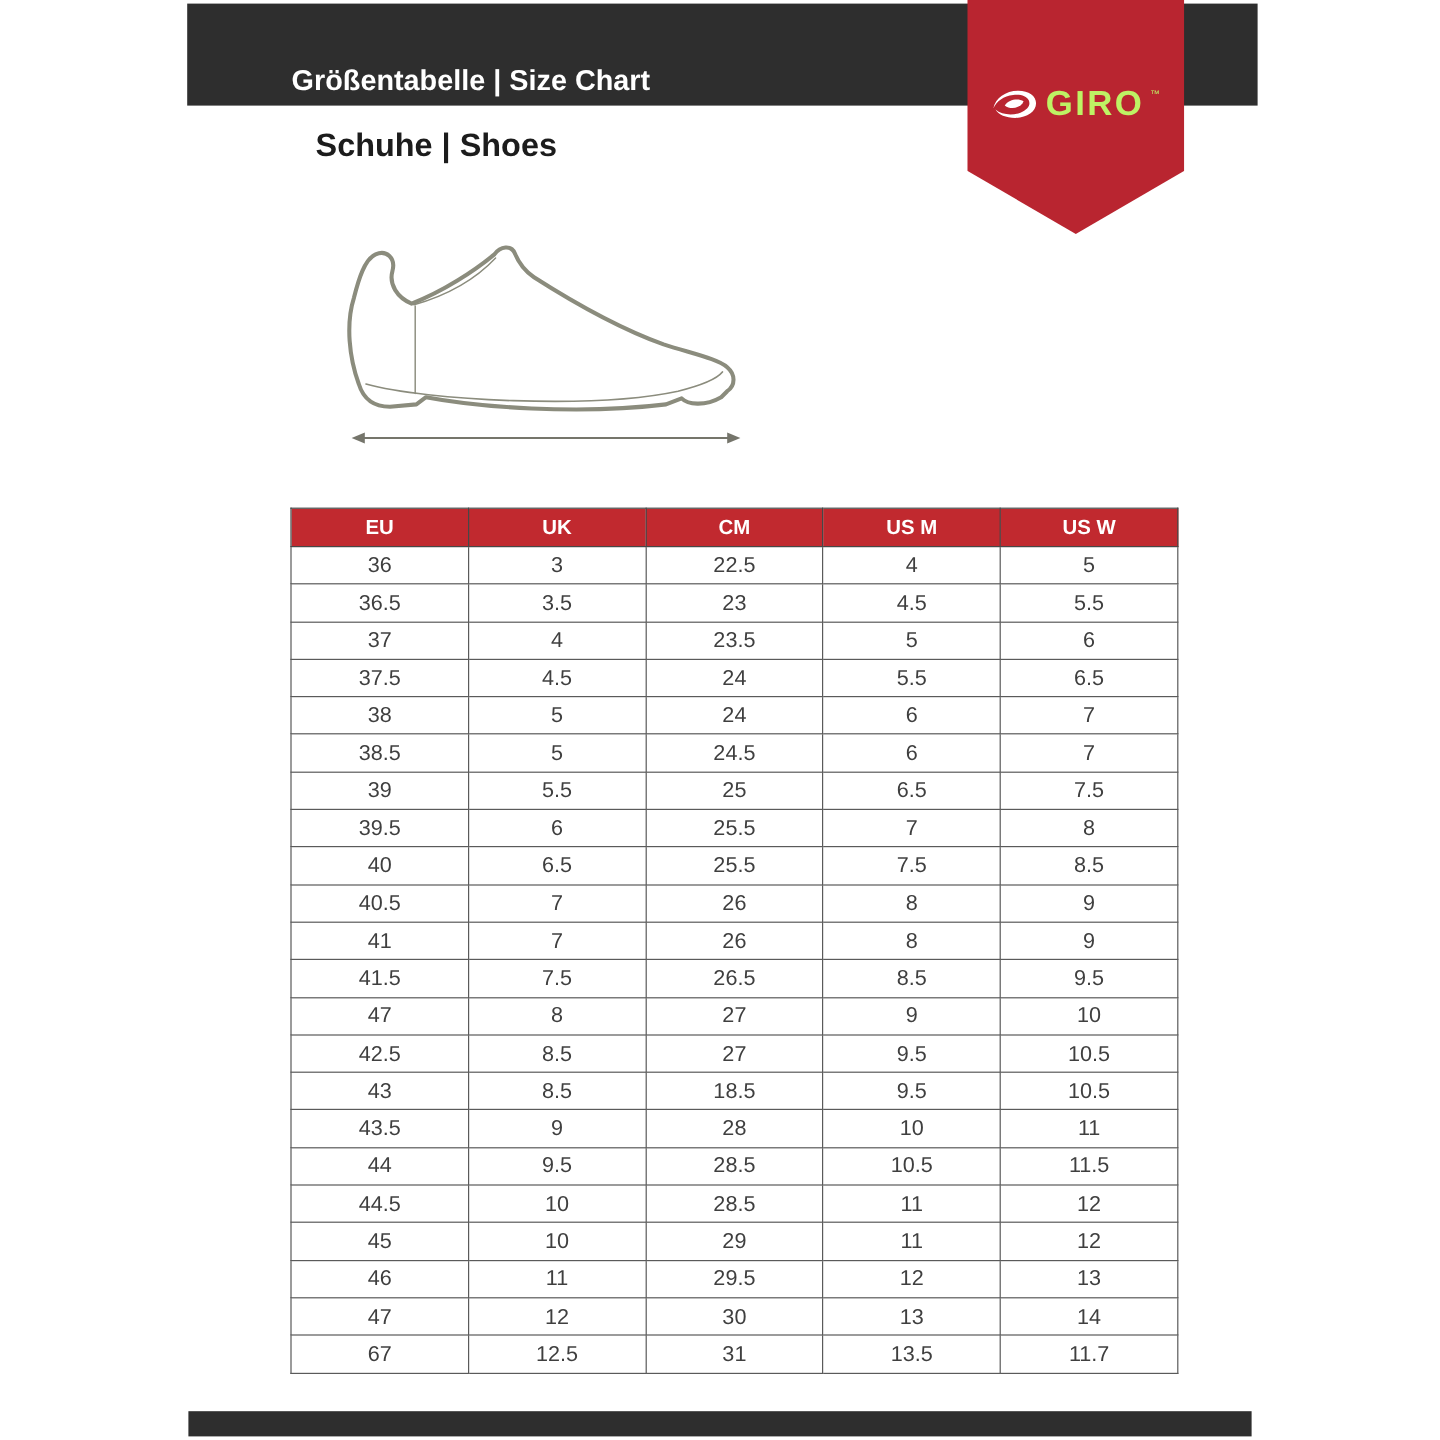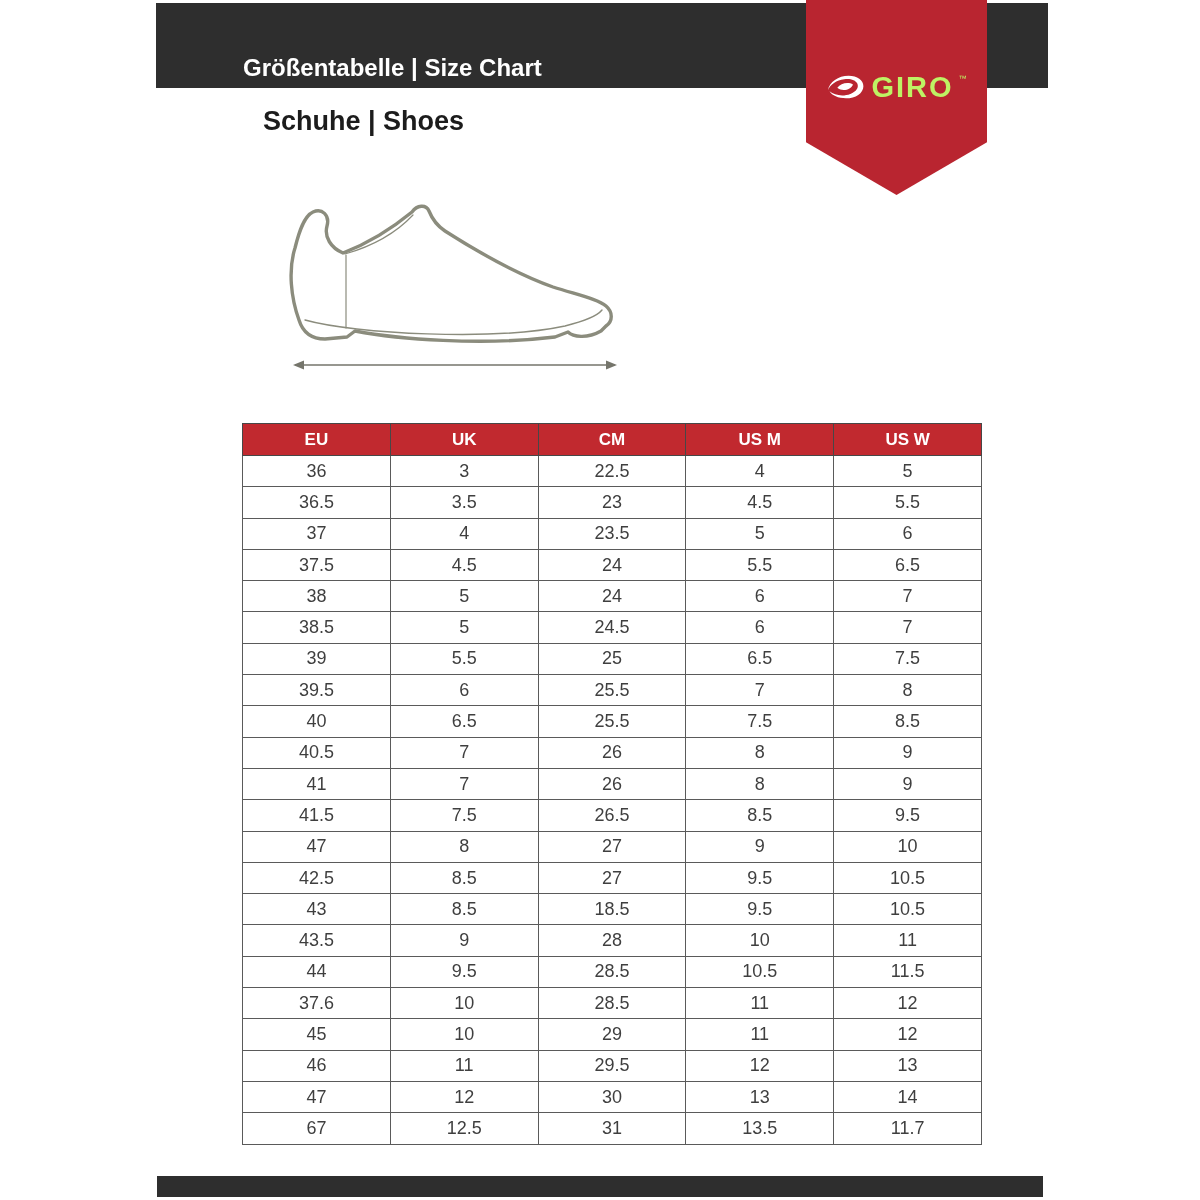--- a/index.html
+++ b/index.html
@@ -296,21 +296,21 @@
           <td>11</td>
         </tr>
         <tr>
           <td>44</td>
           <td>9.5</td>
           <td>28.5</td>
           <td>10.5</td>
           <td>11.5</td>
         </tr>
         <tr>
-          <td>37.6</td>
+          <td>44.5</td>
           <td>10</td>
           <td>28.5</td>
           <td>11</td>
           <td>12</td>
         </tr>
         <tr>
           <td>45</td>
           <td>10</td>
           <td>29</td>
           <td>11</td>

